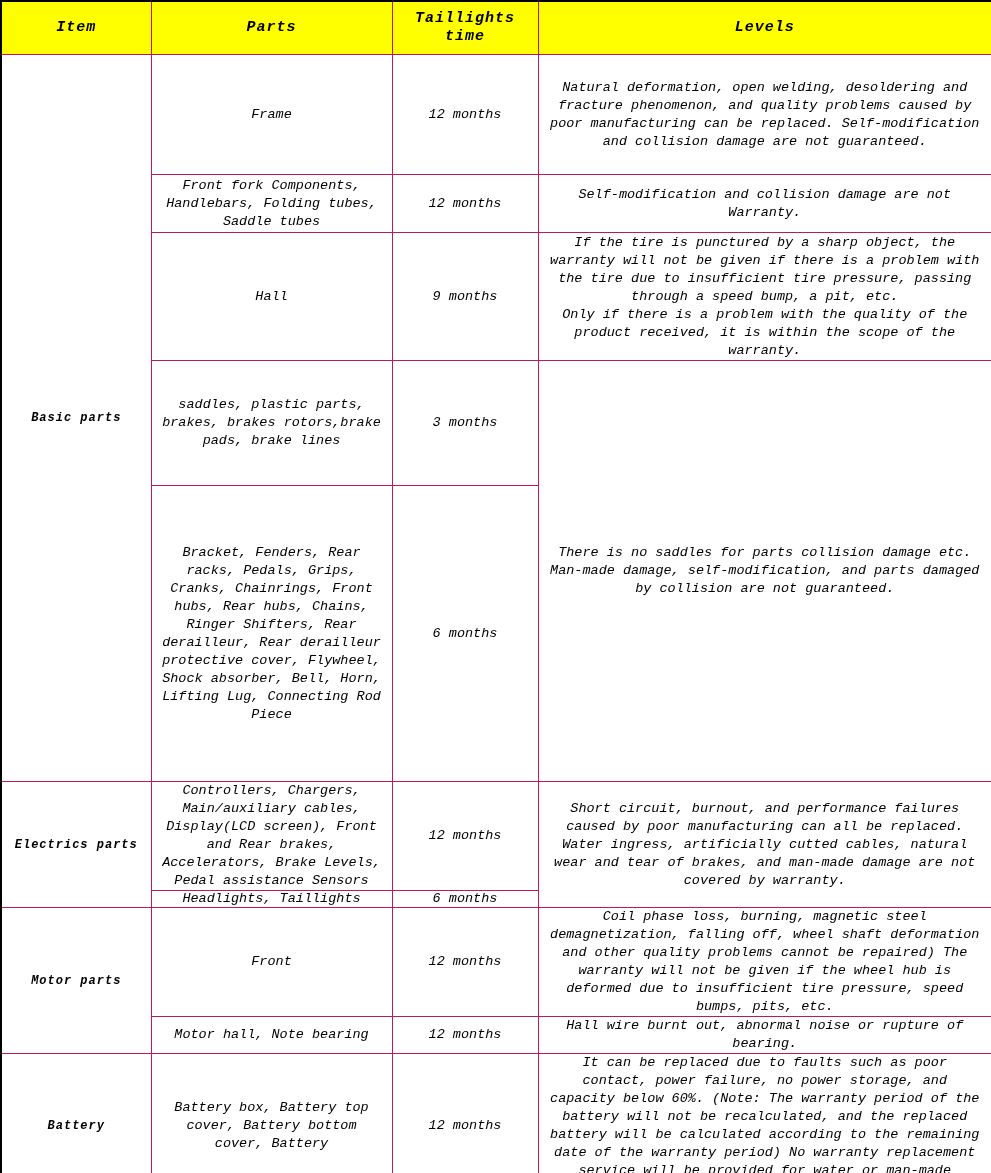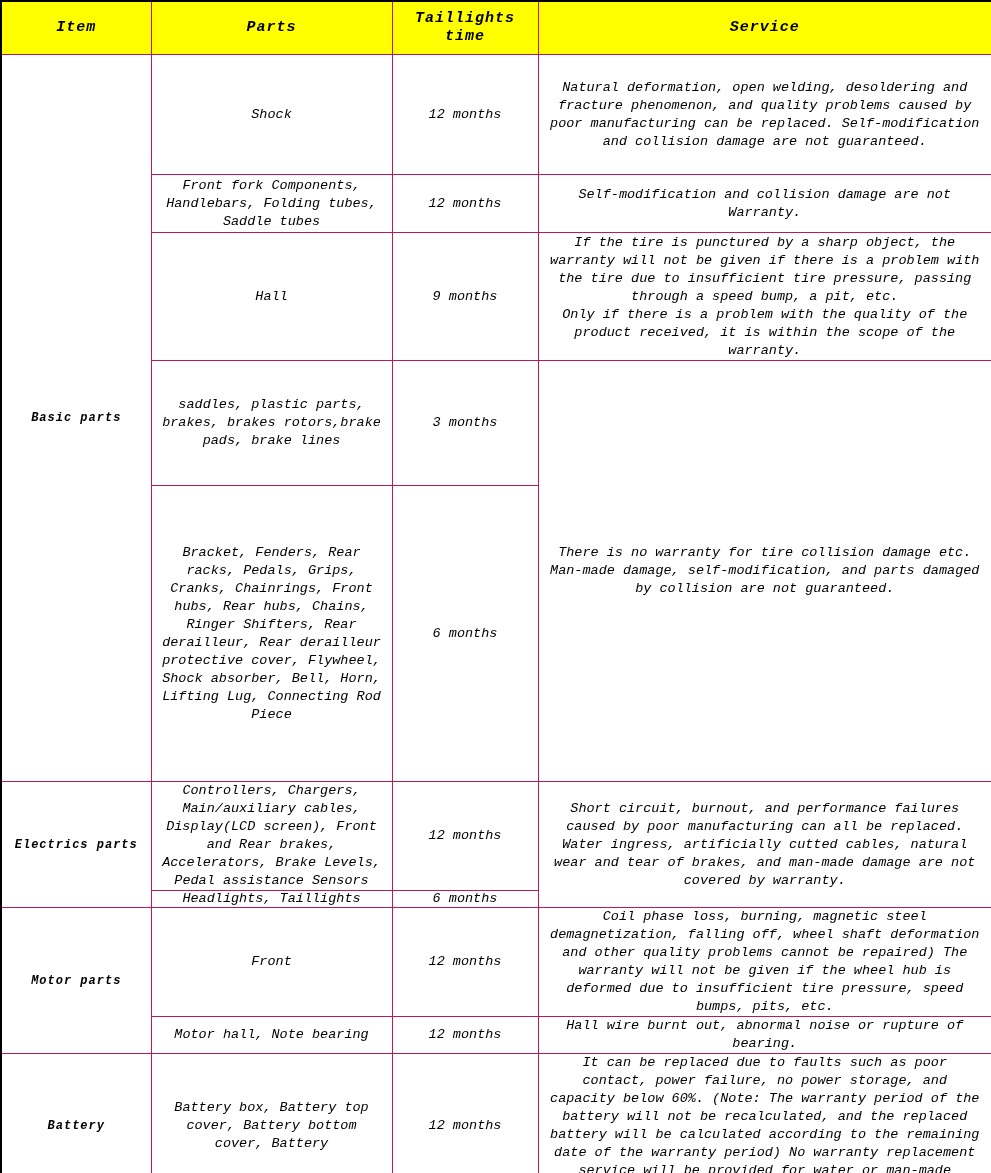--- a/index.html
+++ b/index.html
@@ -60,45 +60,45 @@
       <col class="c-item">
       <col class="c-parts">
       <col class="c-time">
       <col class="c-service">
     </colgroup>
     <thead>
       <tr class="header-row">
         <th>Item</th>
         <th>Parts</th>
         <th>Taillights time</th>
-        <th>Service</th>
+        <th>Levels</th>
       </tr>
     </thead>
     <tbody>
       <tr class="r1">
         <td class="item-cell" rowspan="5">Basic parts</td>
-        <td>Shock</td>
+        <td>Frame</td>
         <td>12 months</td>
         <td>Natural deformation, open welding, desoldering and fracture phenomenon, and quality problems caused by poor manufacturing can be replaced. Self-modification and collision damage are not guaranteed.</td>
       </tr>
       <tr class="r2">
         <td>Front fork Components, Handlebars, Folding tubes, Saddle tubes</td>
         <td>12 months</td>
         <td>Self-modification and collision damage are not Warranty.</td>
       </tr>
       <tr class="r3">
         <td>Hall</td>
         <td>9 months</td>
         <td>If the tire is punctured by a sharp object, the warranty will not be given if there is a problem with the tire due to insufficient tire pressure, passing through a speed bump, a pit, etc.
 Only if there is a problem with the quality of the product received, it is within the scope of the warranty.</td>
       </tr>
       <tr class="r4">
         <td>saddles, plastic parts, brakes, brakes rotors,brake pads, brake lines</td>
         <td>3 months</td>
-        <td rowspan="2">There is no warranty for tire collision damage etc. Man-made damage, self-modification, and parts damaged by collision are not guaranteed.</td>
+        <td rowspan="2">There is no saddles for parts collision damage etc. Man-made damage, self-modification, and parts damaged by collision are not guaranteed.</td>
       </tr>
       <tr class="r5">
         <td>Bracket, Fenders, Rear racks, Pedals, Grips, Cranks, Chainrings, Front hubs, Rear hubs, Chains, Ringer Shifters, Rear derailleur, Rear derailleur protective cover, Flywheel, Shock absorber, Bell, Horn, Lifting Lug, Connecting Rod Piece</td>
         <td>6 months</td>
       </tr>
       <tr class="r6">
         <td class="item-cell" rowspan="2">Electrics parts</td>
         <td>Controllers, Chargers, Main/auxiliary cables, Display(LCD screen), Front and Rear brakes, Accelerators, Brake Levels, Pedal assistance Sensors</td>
         <td>12 months</td>
         <td rowspan="2">Short circuit, burnout, and performance failures caused by poor manufacturing can all be replaced. Water ingress, artificially cutted cables, natural wear and tear of brakes, and man-made damage are not covered by warranty.</td>

